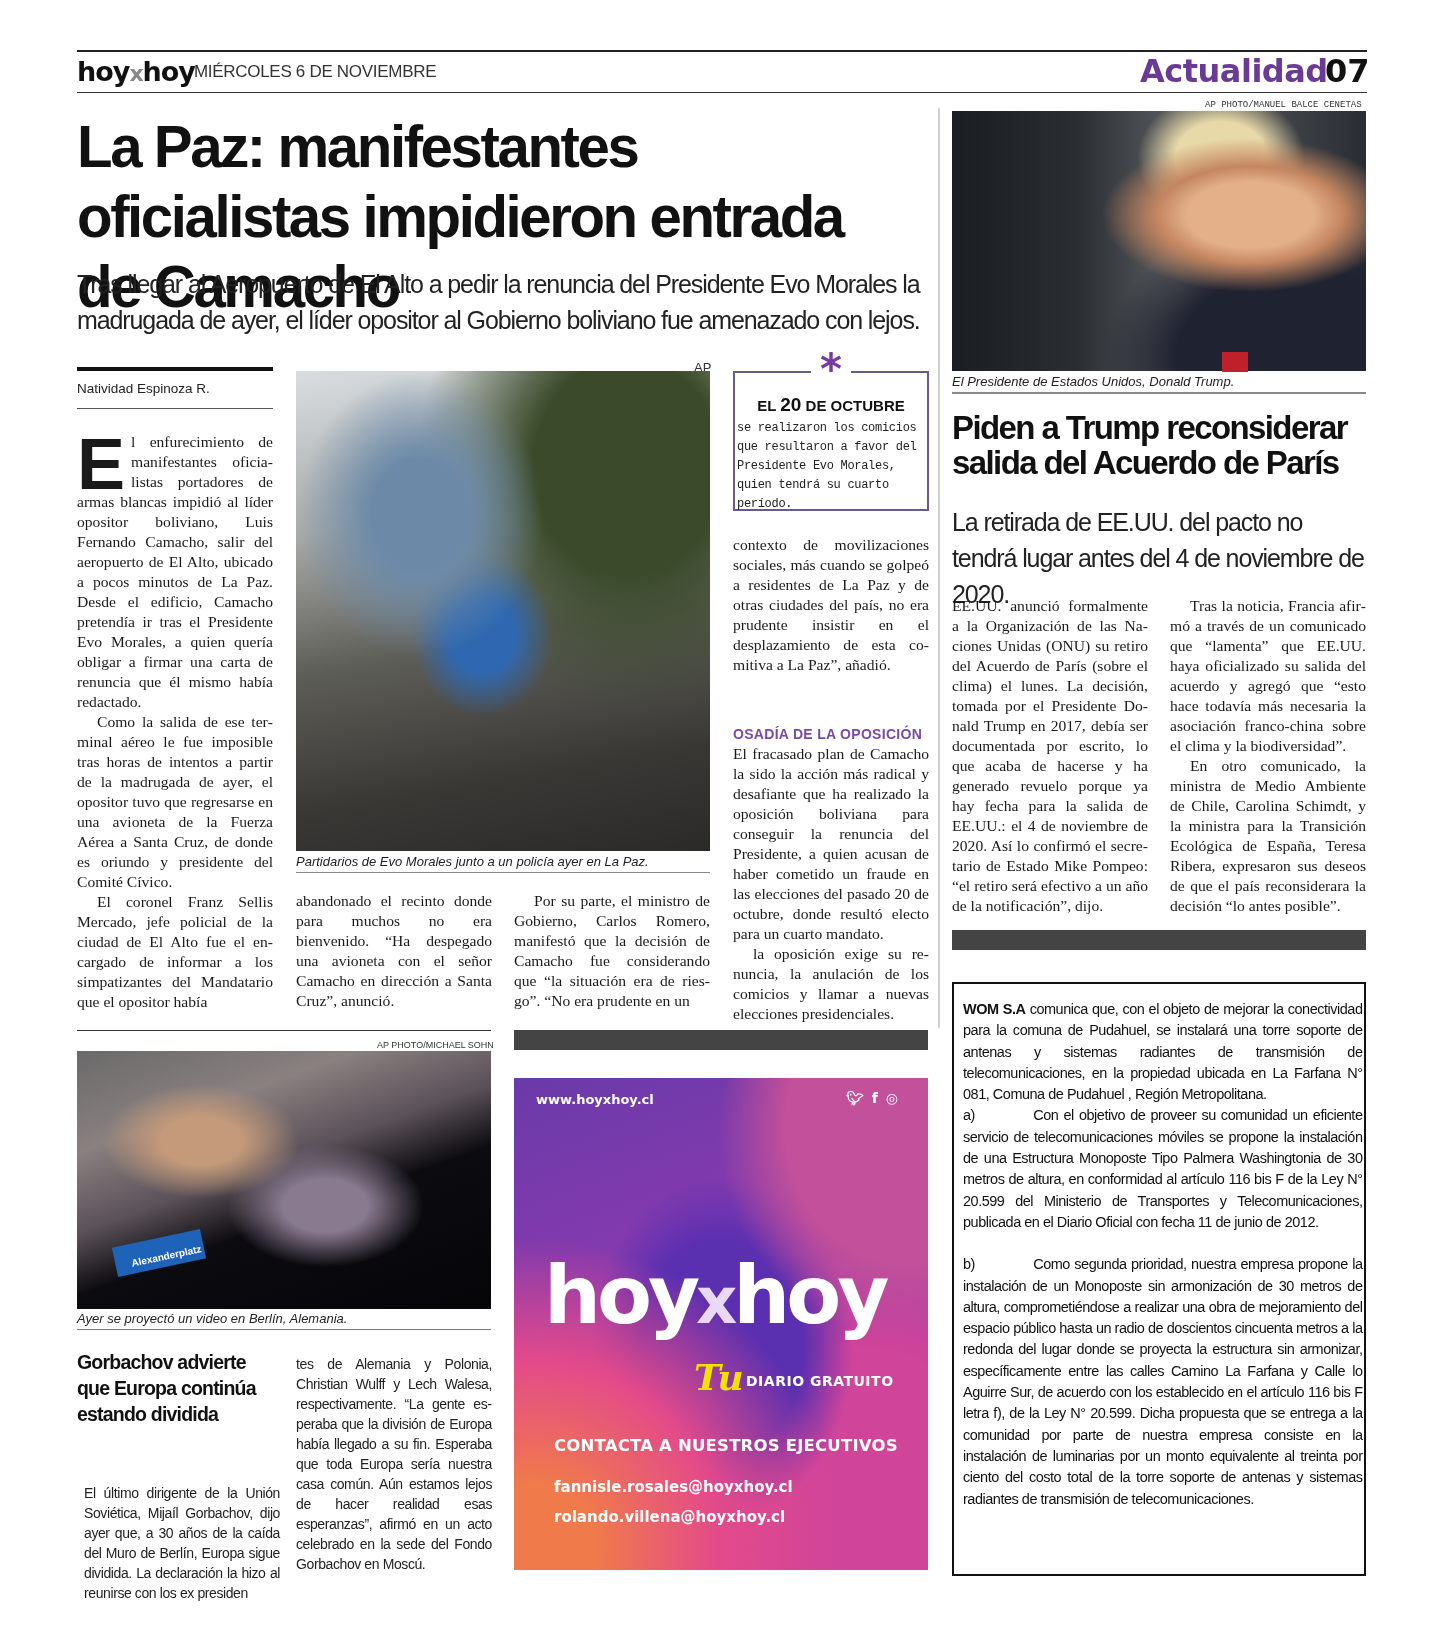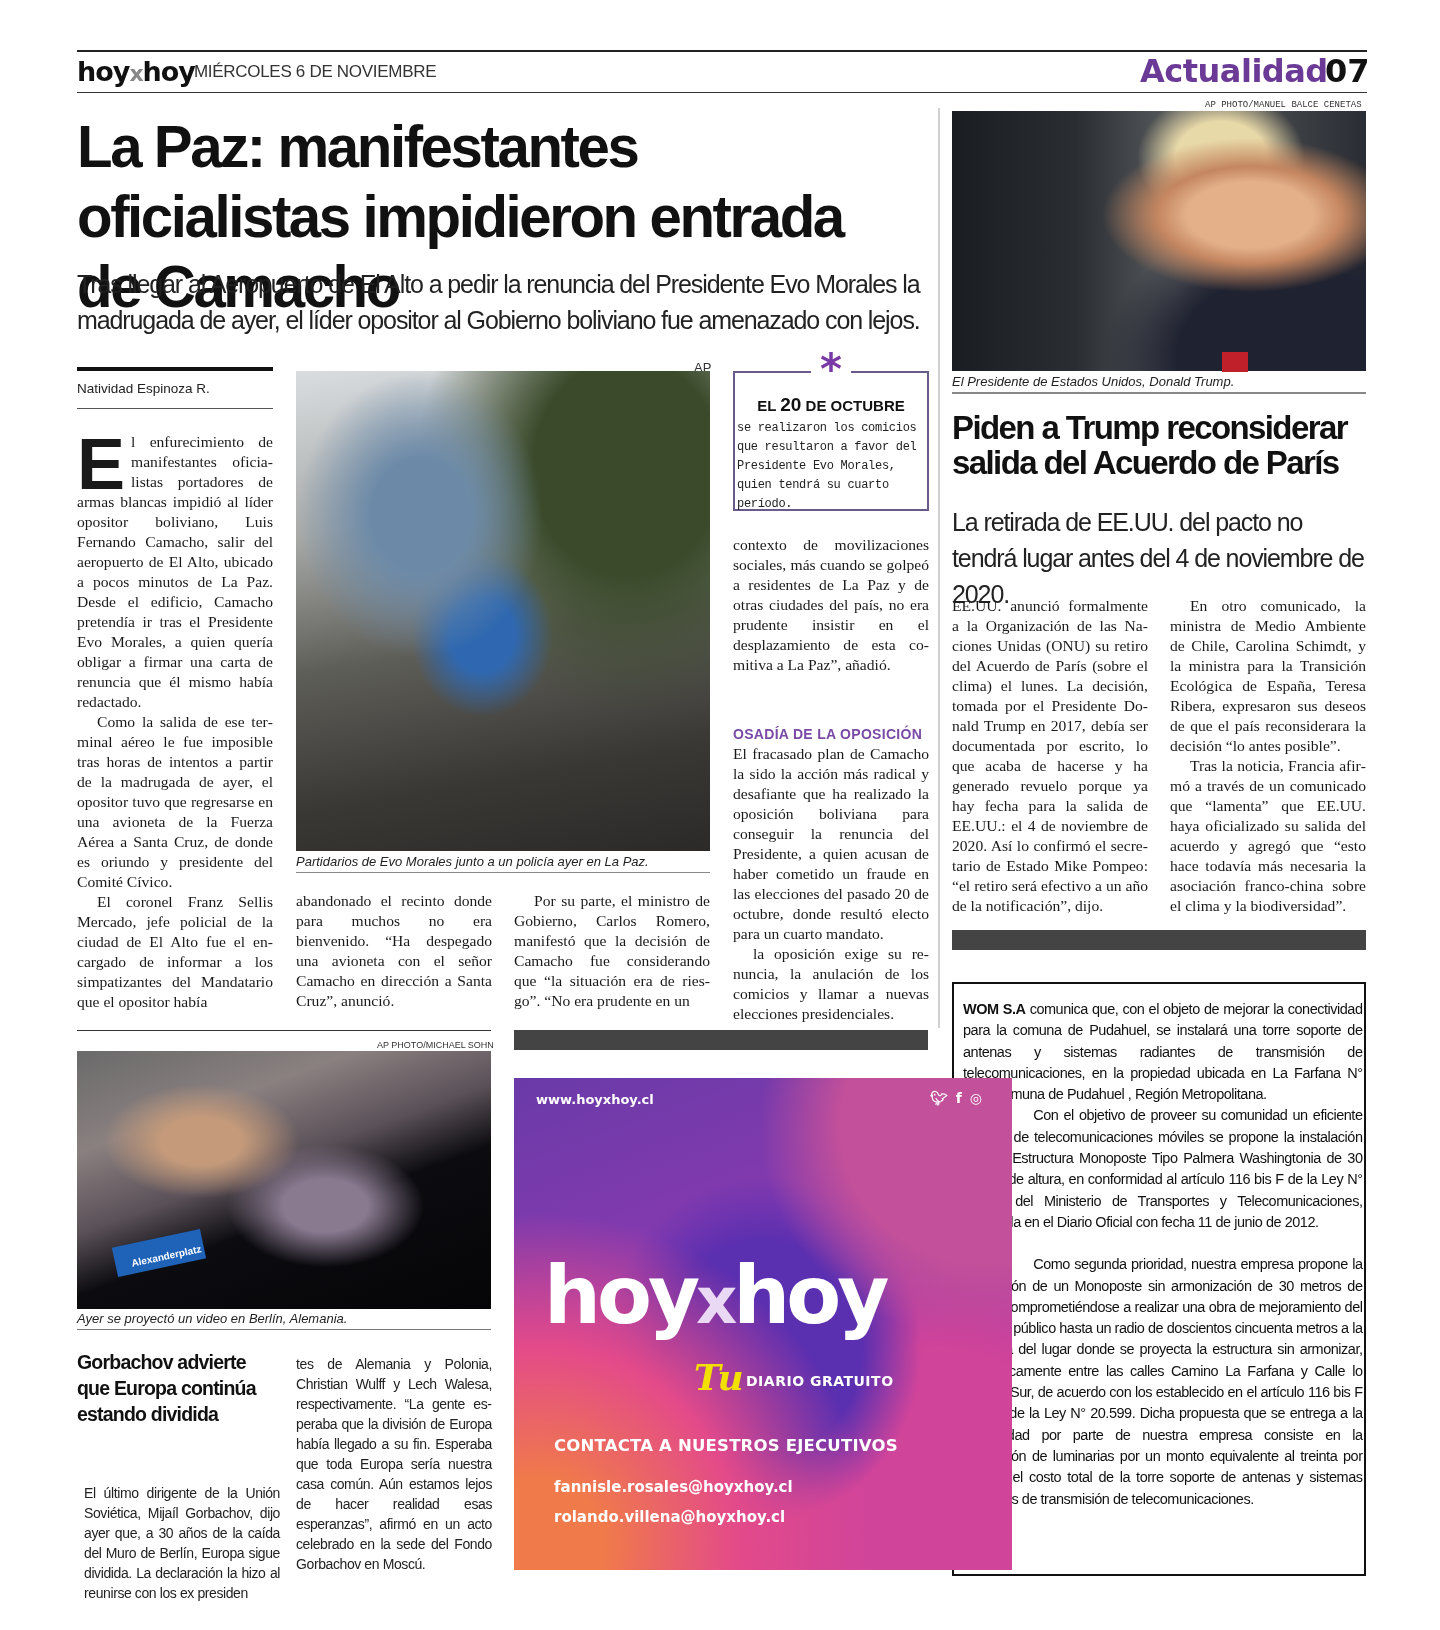--- a/index.html
+++ b/index.html
@@ -85,21 +85,21 @@
     radial-gradient(ellipse at 60% 60%, #8a7a90 0 12%, transparent 28%),
     linear-gradient(160deg, #6a6a6a 0%, #8a8080 25%, #5a5058 45%, #0c0c10 60%, #050508 100%); }
   #ubahn { left: 114px; top: 1238px; width: 90px; height: 30px; background: #1f63b8; color: #fff; font-family: "Liberation Sans", sans-serif; font-size: 10px; font-weight: bold; padding: 14px 0 0 16px; transform: rotate(-12deg); }
   #caption3 { left: 77px; top: 1311px; width: 414px; font-family: "Liberation Sans", sans-serif; font-style: italic; font-size: 13px; color: #222; padding-bottom: 3px; border-bottom: 1px solid #777; }
   #headline3 { left: 77px; top: 1349px; width: 200px; font-family: "Liberation Sans", sans-serif; font-weight: bold; font-size: 19.5px; line-height: 26px; letter-spacing: -0.8px; }
   #col7 { left: 84px; top: 1453px; width: 196px; margin-top: 30px; }
   #col8 { left: 296px; top: 1354px; width: 196px; }
   .sanscol { font-family: "Liberation Sans", sans-serif; font-size: 14px; line-height: 20px; letter-spacing: -0.4px; color: #222; text-align: justify; }
 
   
-  #ad { left: 514px; top: 1078px; width: 498px; height: 492px; overflow: hidden; background:
+  #ad { left: 514px; top: 1078px; width: 414px; height: 492px; overflow: hidden; background:
     radial-gradient(circle at 5% 95%, #f07a4a 0 10%, #e34a8a 30%, transparent 50%),
     radial-gradient(ellipse at 95% 10%, #c2509a 0 22%, transparent 34%),
     radial-gradient(ellipse at 50% 55%, #5a2fb0 0 28%, transparent 45%),
     radial-gradient(ellipse at 85% 85%, #d0449a 0 25%, transparent 45%),
     linear-gradient(160deg, #6a3aa8 0%, #8a3ab0 40%, #c23a9a 80%, #e04a8a 100%); }
   #ad .a { position: absolute; color: #fff; font-family: "DejaVu Sans", sans-serif; font-weight: bold; }
   #ad-url { left: 22px; top: 14px; font-size: 13px; }
   #ad-social { right: 22px; top: 12px; font-size: 14px; letter-spacing: 8px; }
   #ad-headline { left: 10px; top: 70px; width: 394px; text-align: center; font-size: 21px; line-height: 32px; letter-spacing: 0.3px; }
   #ad-logo { left: 30px; top: 170px; font-size: 80px; letter-spacing: -4px; line-height: 96px; }
@@ -163,22 +163,22 @@
 <div class="abs" id="ap2">AP PHOTO/MANUEL BALCE CENETAS</div>
 <div class="abs" id="photo2"></div>
 <div class="abs" id="tie"></div>
 <div class="abs" id="caption2">El Presidente de Estados Unidos, Donald Trump.</div>
 <h2 class="abs" id="headline2">Piden a Trump reconsiderar salida del Acuerdo de París</h2>
 <div class="abs" id="deck2">La retirada de EE.UU. del pacto no tendrá lugar antes del 4 de noviembre de 2020.</div>
 <div class="abs col" id="col5">
   <p class="first">EE.UU. anunció formalmente a la Organización de las Na­ciones Unidas (ONU) su retiro del Acuerdo de París (sobre el clima) el lunes. La decisión, tomada por el Presidente Do­nald Trump en 2017, debía ser documentada por escrito, lo que acaba de hacerse y ha generado revuelo porque ya hay fecha para la salida de EE.UU.: el 4 de noviembre de 2020. Así lo confirmó el secre­tario de Estado Mike Pompeo: “el retiro será efectivo a un año de la notificación”, dijo.</p>
 </div>
 <div class="abs col" id="col6">
+  <p>Tras la noticia, Francia afir­mó a través de un comunica­do que “lamenta” que EE.UU. haya oficializado su salida del acuerdo y agregó que “esto hace todavía más necesaria la asociación franco-china sobre el clima y la biodiversidad”.</p>
   <p>En otro comunicado, la ministra de Medio Ambiente de Chile, Carolina Schimdt, y la ministra para la Transición Ecológica de España, Teresa Ribera, expresaron sus deseos de que el país reconsiderara la decisión “lo antes posible”.</p>
-  <p>Tras la noticia, Francia afir­mó a través de un comunica­do que “lamenta” que EE.UU. haya oficializado su salida del acuerdo y agregó que “esto hace todavía más necesaria la asociación franco-china sobre el clima y la biodiversidad”.</p>
 </div>
 <div class="abs" id="bar1"></div>
 
 <div class="abs" id="notice">
   <div class="nt">
     <b>WOM S.A</b><span> comunica que, con el objeto de mejorar la conecti­vidad para la comuna de Pudahuel, se instalará una torre soporte de antenas y sistemas radiantes de transmisión de telecomunicaciones, en la propiedad ubicada en La Farfana N° 081, Comuna de Pudahuel , Región Metropolitana.</span><br>
     <span>a)</span><span class="tab"></span><span>Con el objetivo de proveer su comunidad un eficiente servicio de telecomunicaciones móviles se propo­ne la instalación de una Estructura Monoposte Tipo Palmera Washingtonia de 30 metros de altura, en conformidad al artículo 116 bis F de la Ley N° 20.599 del Ministerio de Transportes y Telecomunicaciones, publicada en el Diario Oficial con fecha 11 de junio de 2012.</span>
     <div class="gap"></div>
     <span>b)</span><span class="tab"></span><span>Como segunda prioridad, nuestra empresa propo­ne la instalación de un Monoposte sin armonización de 30 metros de altura, comprometiéndose a realizar una obra de mejoramiento del espacio público hasta un radio de doscien­tos cincuenta metros a la redonda del lugar donde se proyecta la estructura sin armonizar, específicamente entre las calles Camino La Farfana y Calle lo Aguirre Sur, de acuer­do con los establecido en el artículo 116 bis F letra f), de la Ley N° 20.599. Dicha propuesta que se entrega a la comuni­dad por parte de nuestra empresa consiste en la instalación de luminarias por un monto equivalente al treinta por ciento del costo total de la torre soporte de antenas y sistemas radiantes de transmisión de telecomunicaciones.</span>
   </div>

